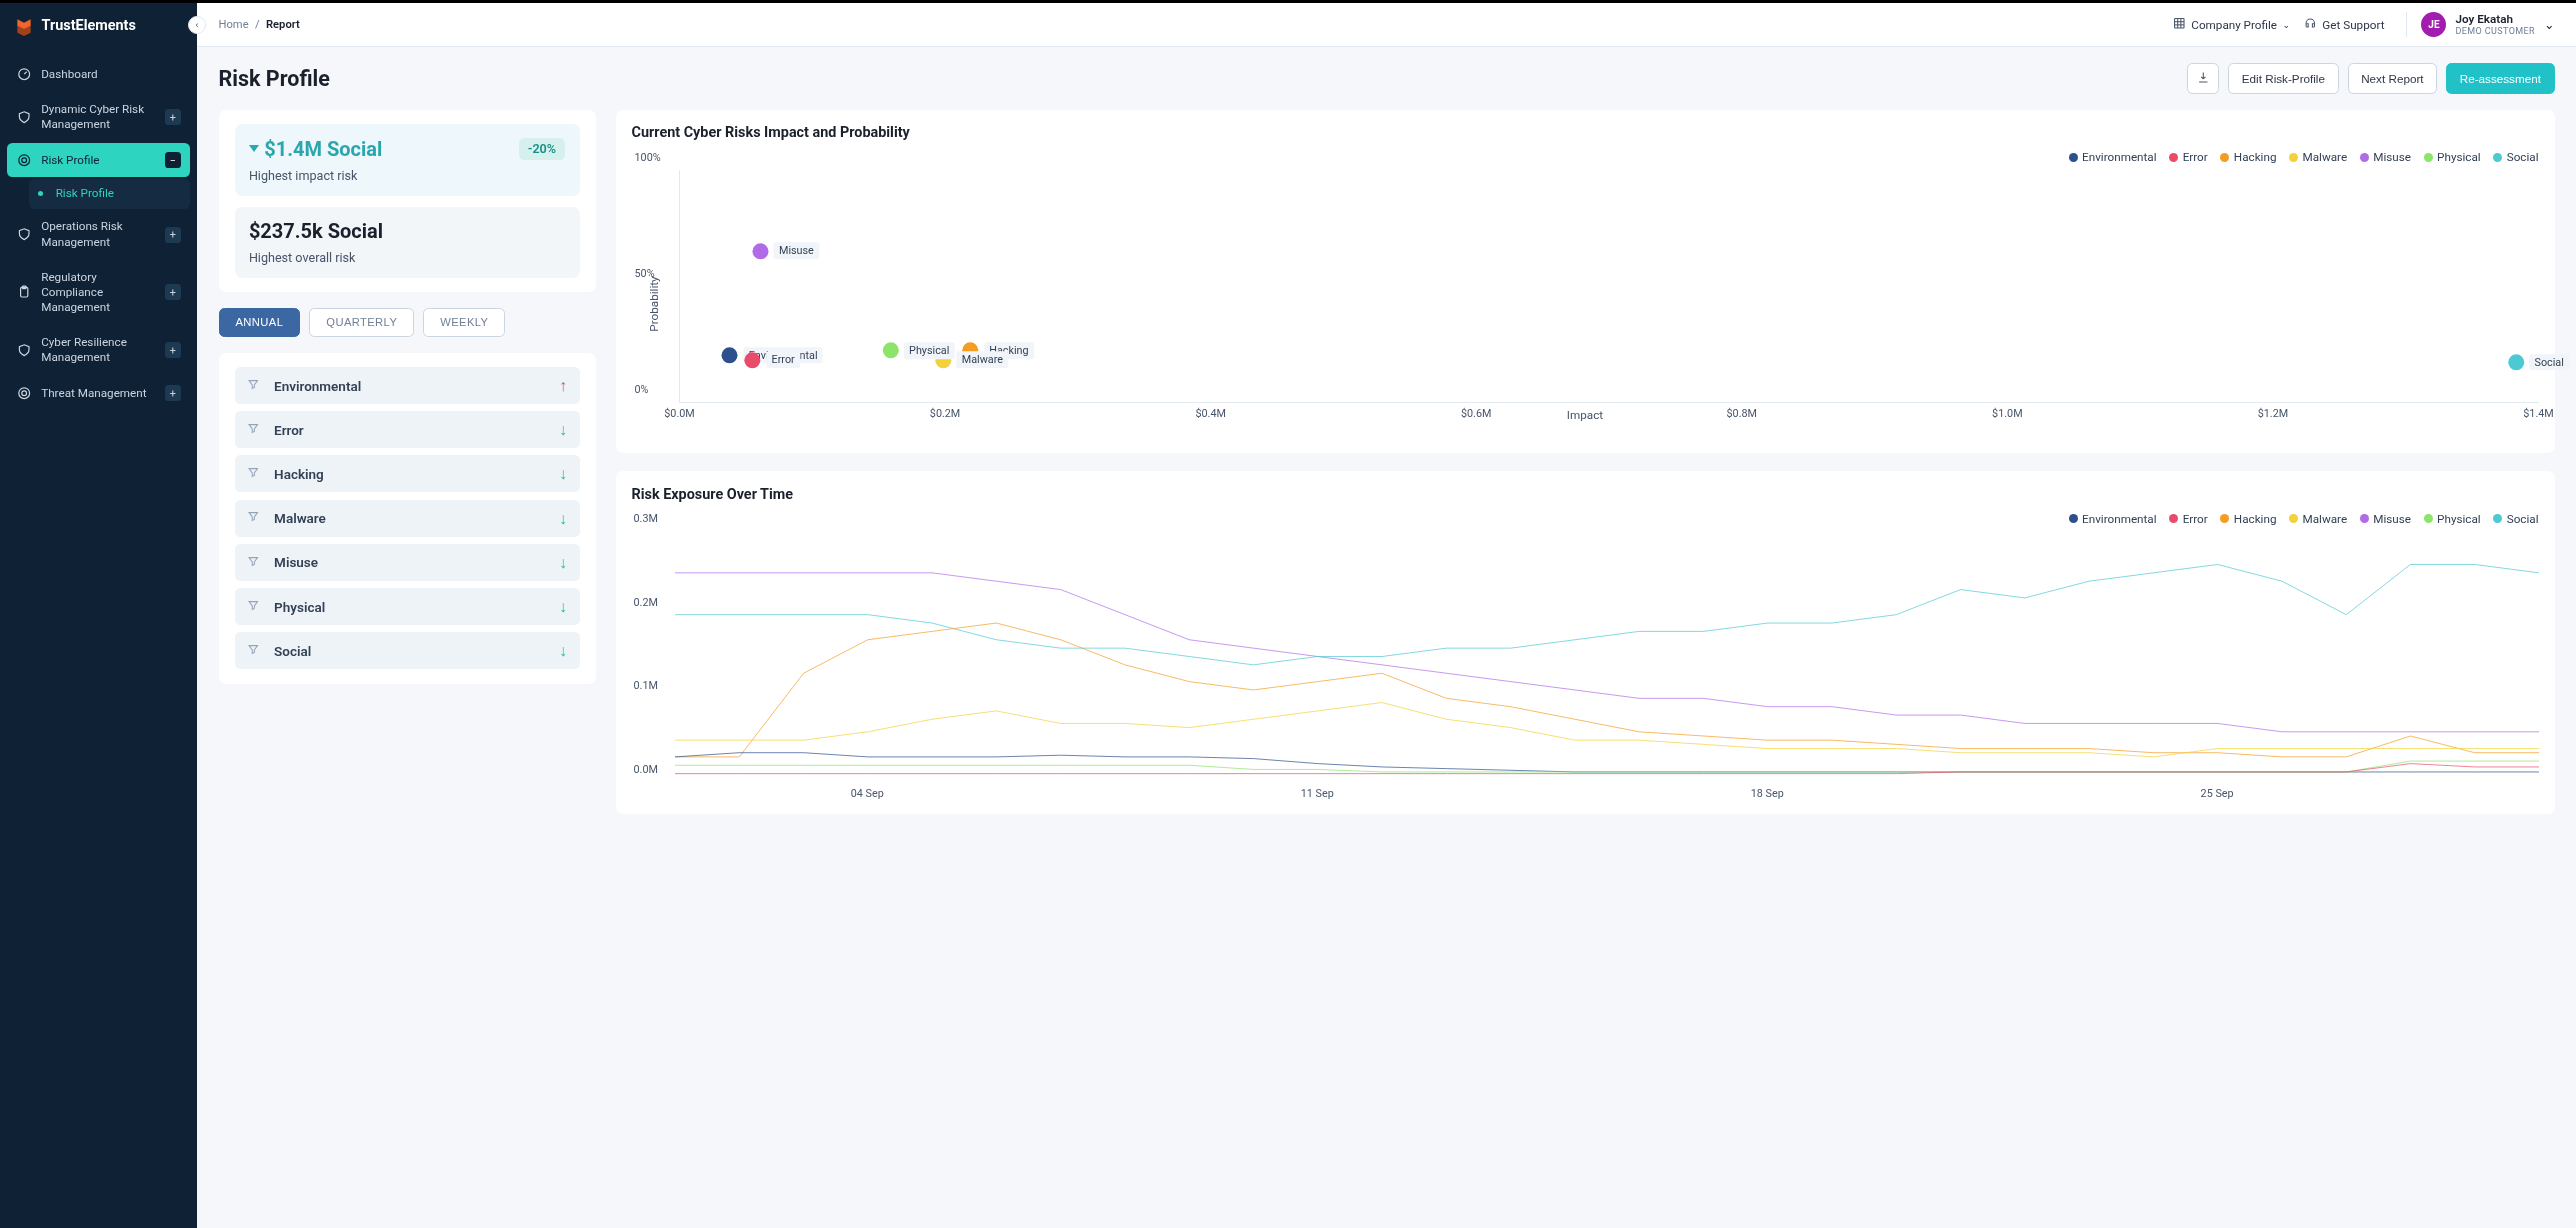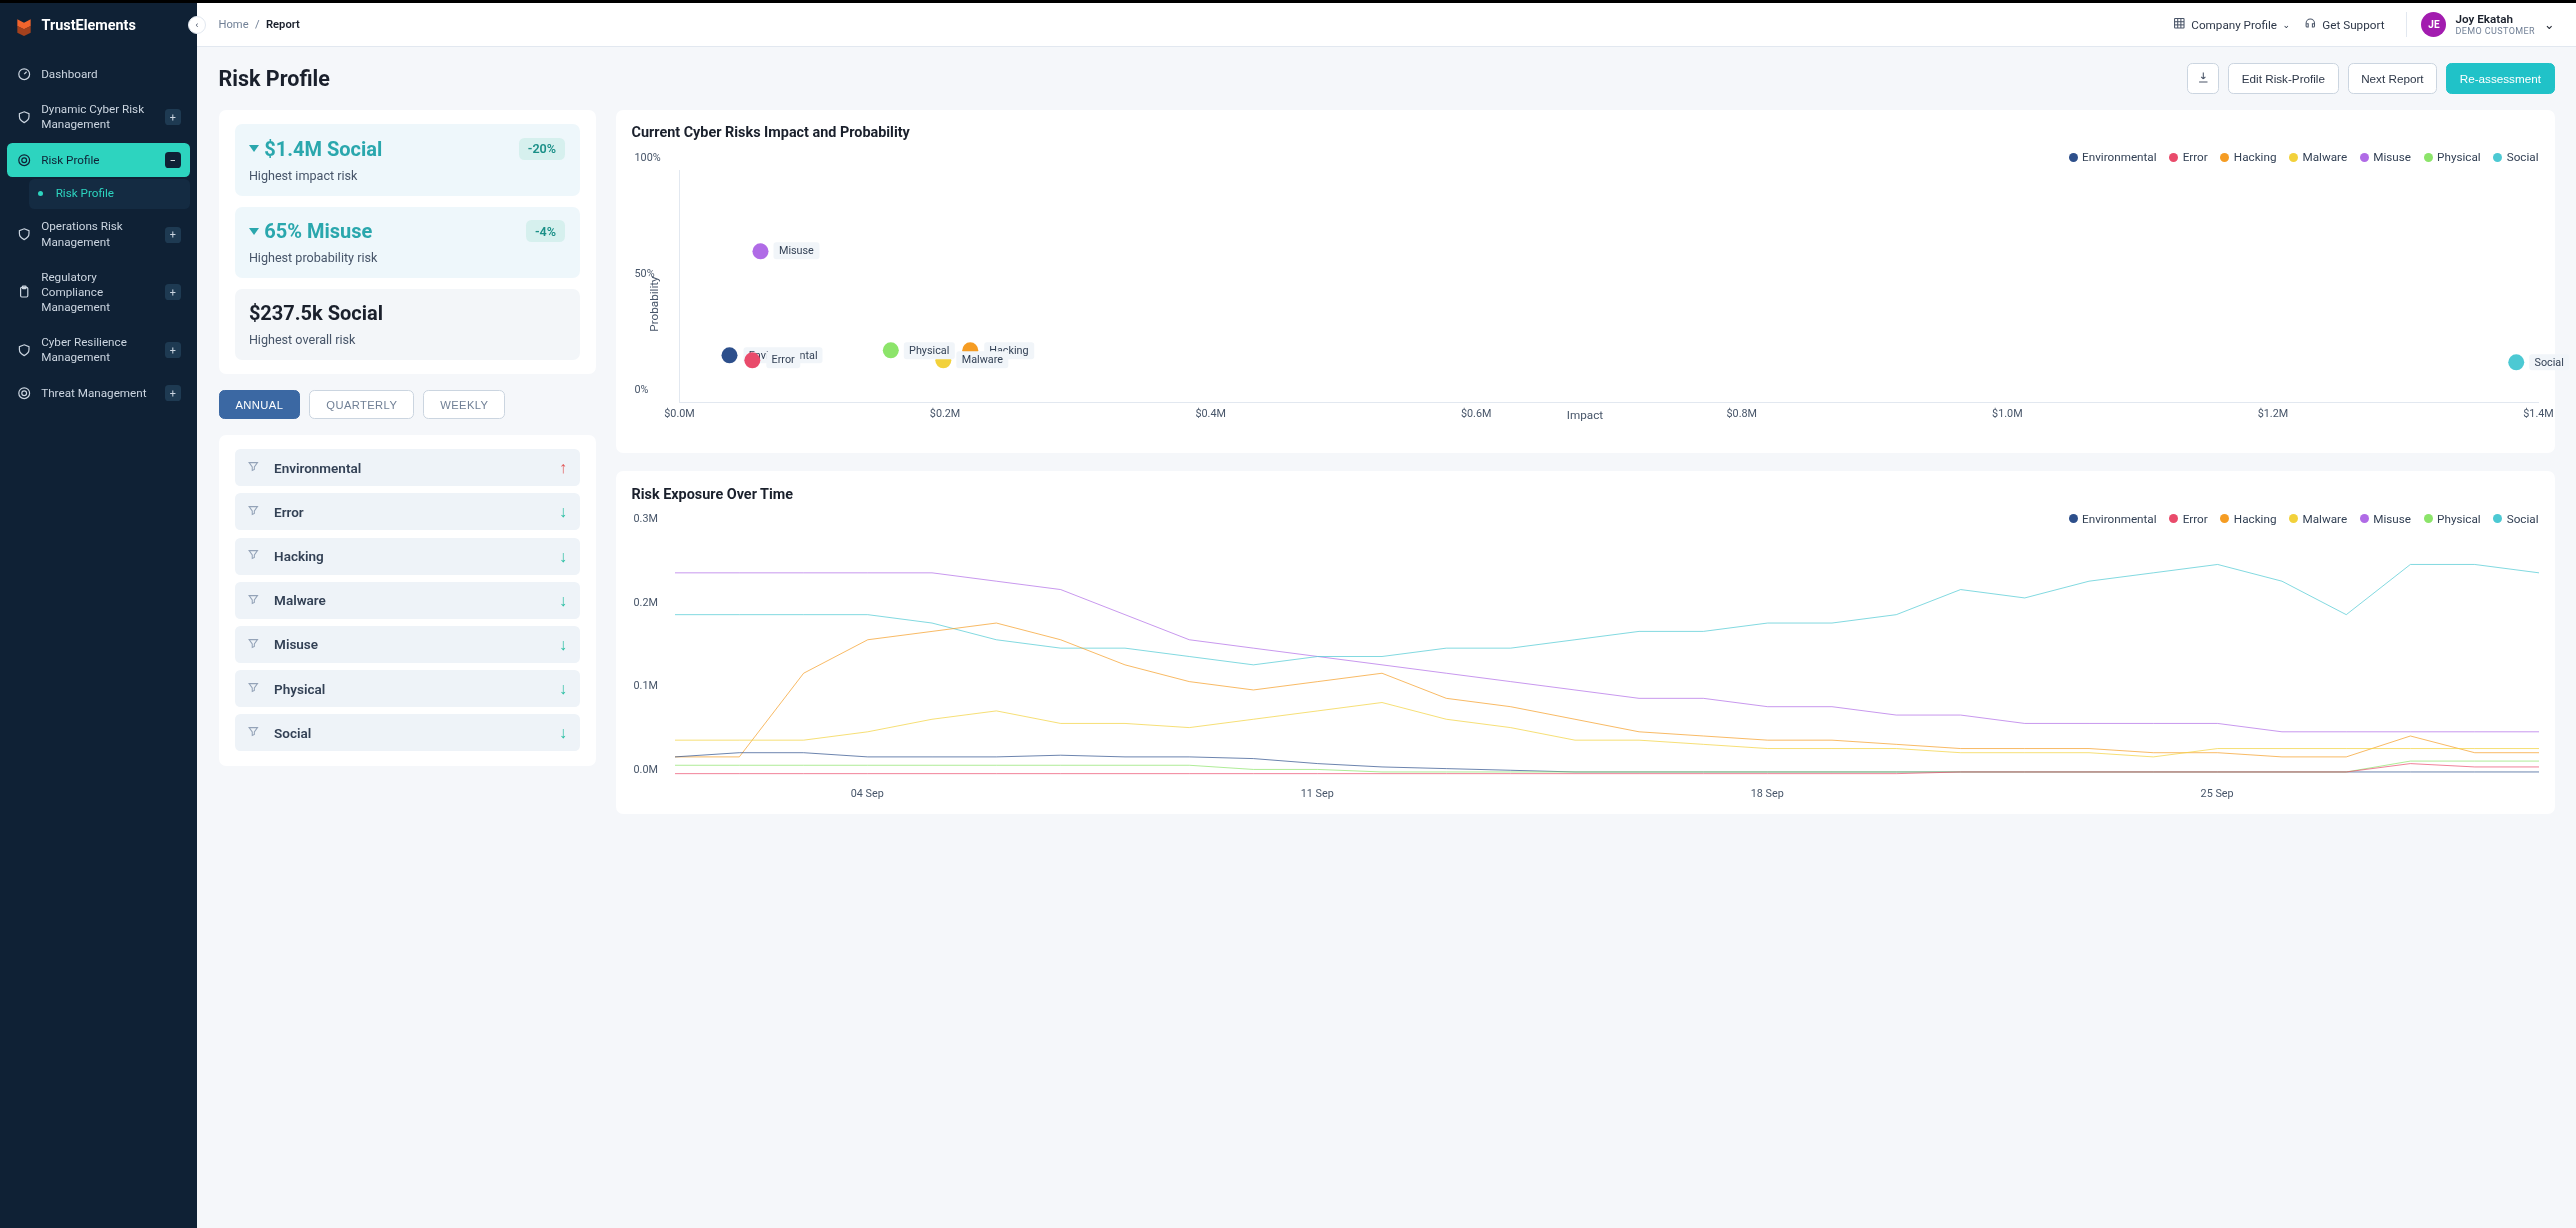--- a/index.html
+++ b/index.html
@@ -468,27 +468,20 @@
 
       <div class="left-col">
         <div class="card" style="display:flex;flex-direction:column;gap:10.8px;">
           <div id="kpis" style="display: flex; flex-direction: column; gap: 10.8px;">
               <div class="kpi">
                 <div class="kpi-top">
                   <span class="kpi-value"><span class="tri-down"></span>$1.4M Social</span>
                   <span class="kpi-delta">-20%</span>
                 </div>
                 <div class="kpi-sub">Highest impact risk</div>
-              </div>
-              <div class="kpi">
-                <div class="kpi-top">
-                  <span class="kpi-value"><span class="tri-down"></span>65% Misuse</span>
-                  <span class="kpi-delta">-4%</span>
-                </div>
-                <div class="kpi-sub">Highest probability risk</div>
               </div>
               <div class="kpi plain">
                 <div class="kpi-top">
                   <span class="kpi-value">$237.5k Social</span>
                 </div>
                 <div class="kpi-sub">Highest overall risk</div>
               </div>
             </div>
         </div>
 

